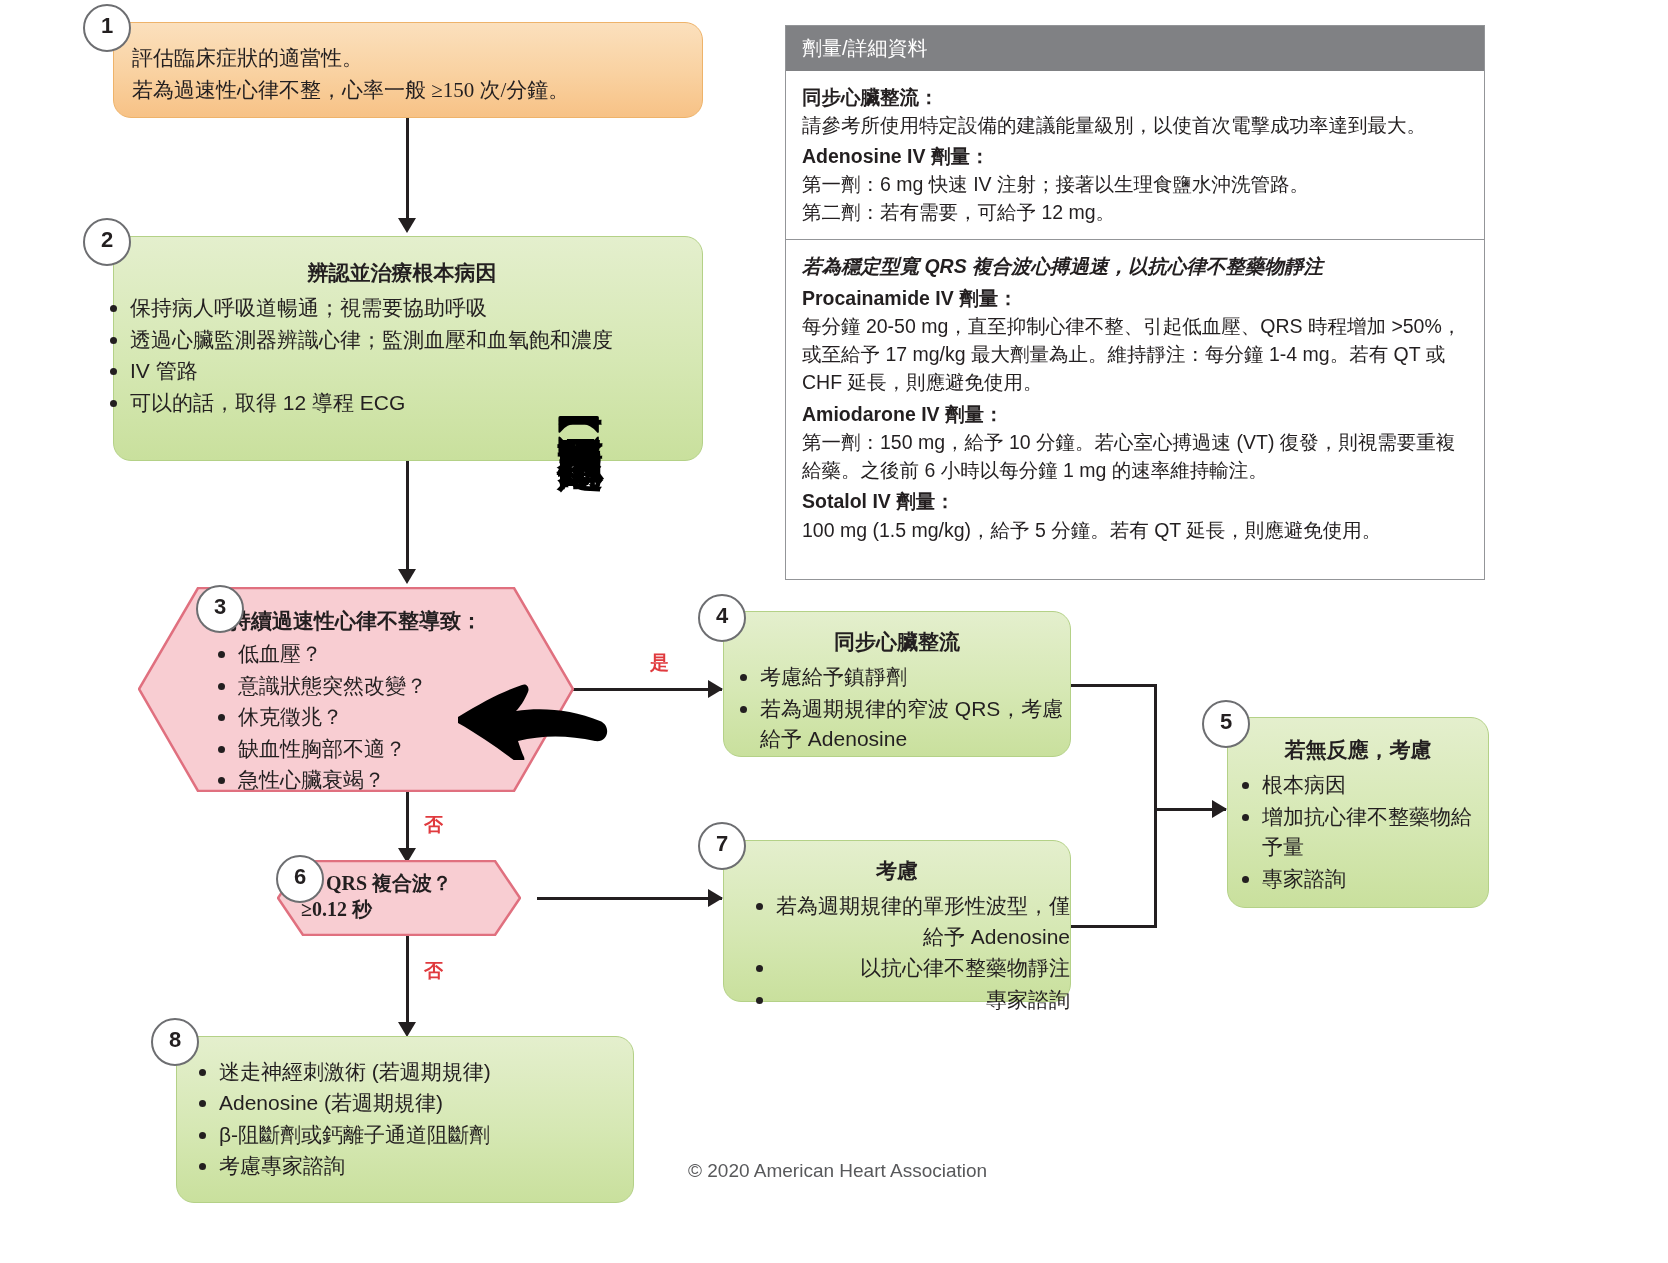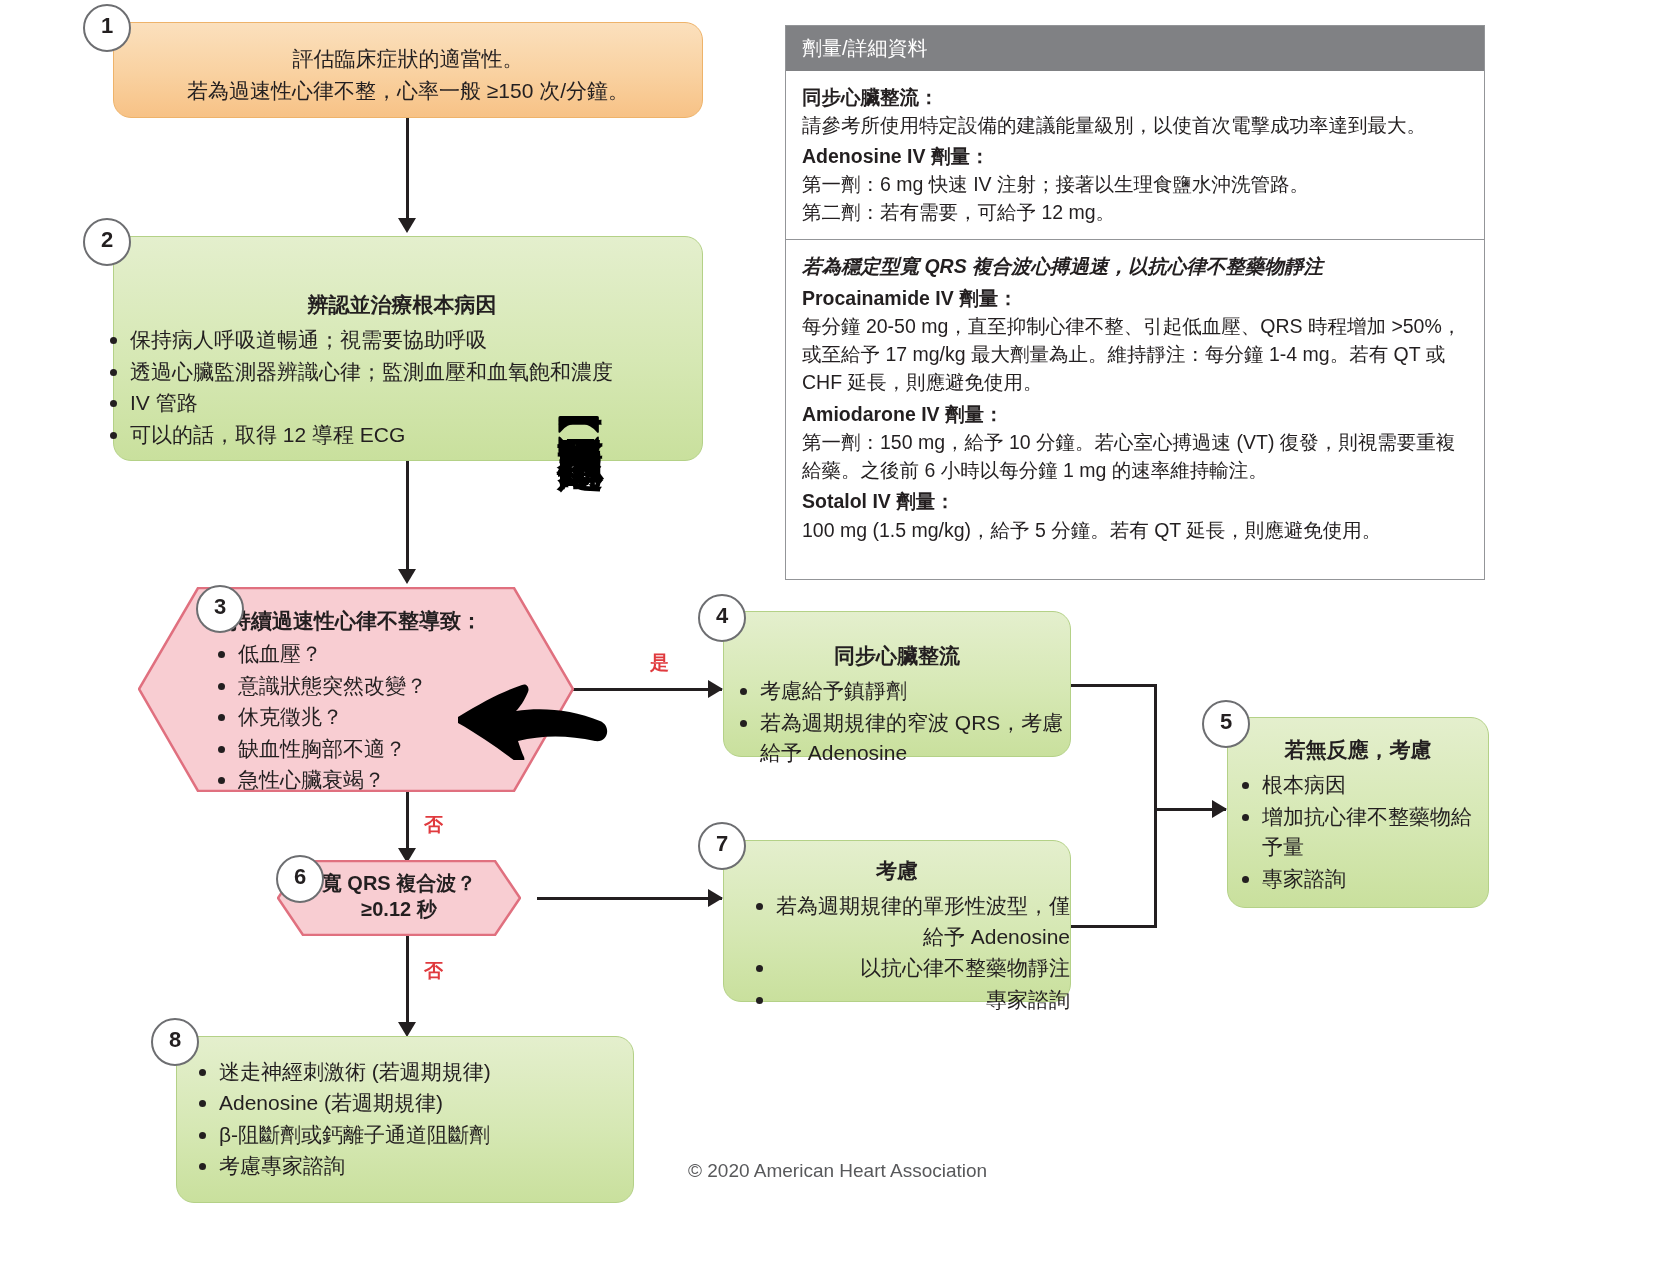--- a/index.html
+++ b/index.html
@@ -37,23 +37,23 @@
     text-align: center;
     font-weight: bold;
     font-size: 21px;
     line-height: 1.35;
   }
   .node-body {
     font-size: 21px;
     line-height: 1.45;
   }
   .node-center {
-    text-align: center;
     font-size: 21px;
     line-height: 1.5;
+    font-family: Liberation Serif, serif;
   }
   ul.bullets {
     margin: 4px 0 0 0;
     padding-left: 16px;
     list-style: none;
   }
   ul.bullets li {
     position: relative;
     margin: 1px 0;
     padding-left: 0;
@@ -199,21 +199,21 @@
       <div>評估臨床症狀的適當性。</div>
       <div>若為過速性心律不整，心率一般 ≥150 次/分鐘。</div>
     </div>
   </div>
   <div class="badge" style="left:83px; top:4px;">1</div>
 
   <div class="conn v" style="left:406px; top:118px; height:104px;"></div>
   <div class="arrowhead down" style="left:398px; top:218px;"></div>
 
   <div class="node green" style="left:113px; top:236px; width:590px; height:225px;">
-    <div class="node-title" style="padding:22px 22px 2px 10px;margin-top:32px;">辨認並治療根本病因</div>
+    <div class="node-title" style="padding:22px 22px 2px 10px;">辨認並治療根本病因</div>
     <ul class="bullets node-body">
       <li>保持病人呼吸道暢通；視需要協助呼吸</li>
       <li>透過心臟監測器辨識心律；監測血壓和血氧飽和濃度</li>
       <li>IV 管路</li>
       <li>可以的話，取得 12 導程 ECG</li>
     </ul>
   </div>
   <div class="badge" style="left:83px; top:218px;">2</div>
 
   <div class="conn v" style="left:406px; top:461px; height:112px;"></div>
@@ -238,21 +238,21 @@
 
   <div class="conn h" style="left:572px; top:688px; width:150px;"></div>
   <div class="arrowhead right" style="left:708px; top:680px;"></div>
   <div class="edge-label" style="left:650px; top:650px;">是</div>
 
   <div class="conn v" style="left:406px; top:790px; height:62px;"></div>
   <div class="arrowhead down" style="left:398px; top:848px;"></div>
   <div class="edge-label" style="left:424px; top:812px;">否</div>
 
   <div class="node green" style="left:723px; top:611px; width:348px; height:146px;">
-    <div class="node-title" style="padding:30px 10px 2px 10px;">同步心臟整流</div>
+    <div class="node-title" style="padding:16px 10px 2px 10px;">同步心臟整流</div>
     <ul class="bullets node-body" style="padding-left:36px;">
       <li>考慮給予鎮靜劑</li>
       <li>若為週期規律的窄波 QRS，考慮給予 Adenosine</li>
     </ul>
   </div>
   <div class="badge" style="left:698px; top:594px;">4</div>
 
   <div class="conn h" style="left:1071px; top:684px; width:86px;"></div>
   <div class="conn v" style="left:1154px; top:684px; height:126px;"></div>
 

